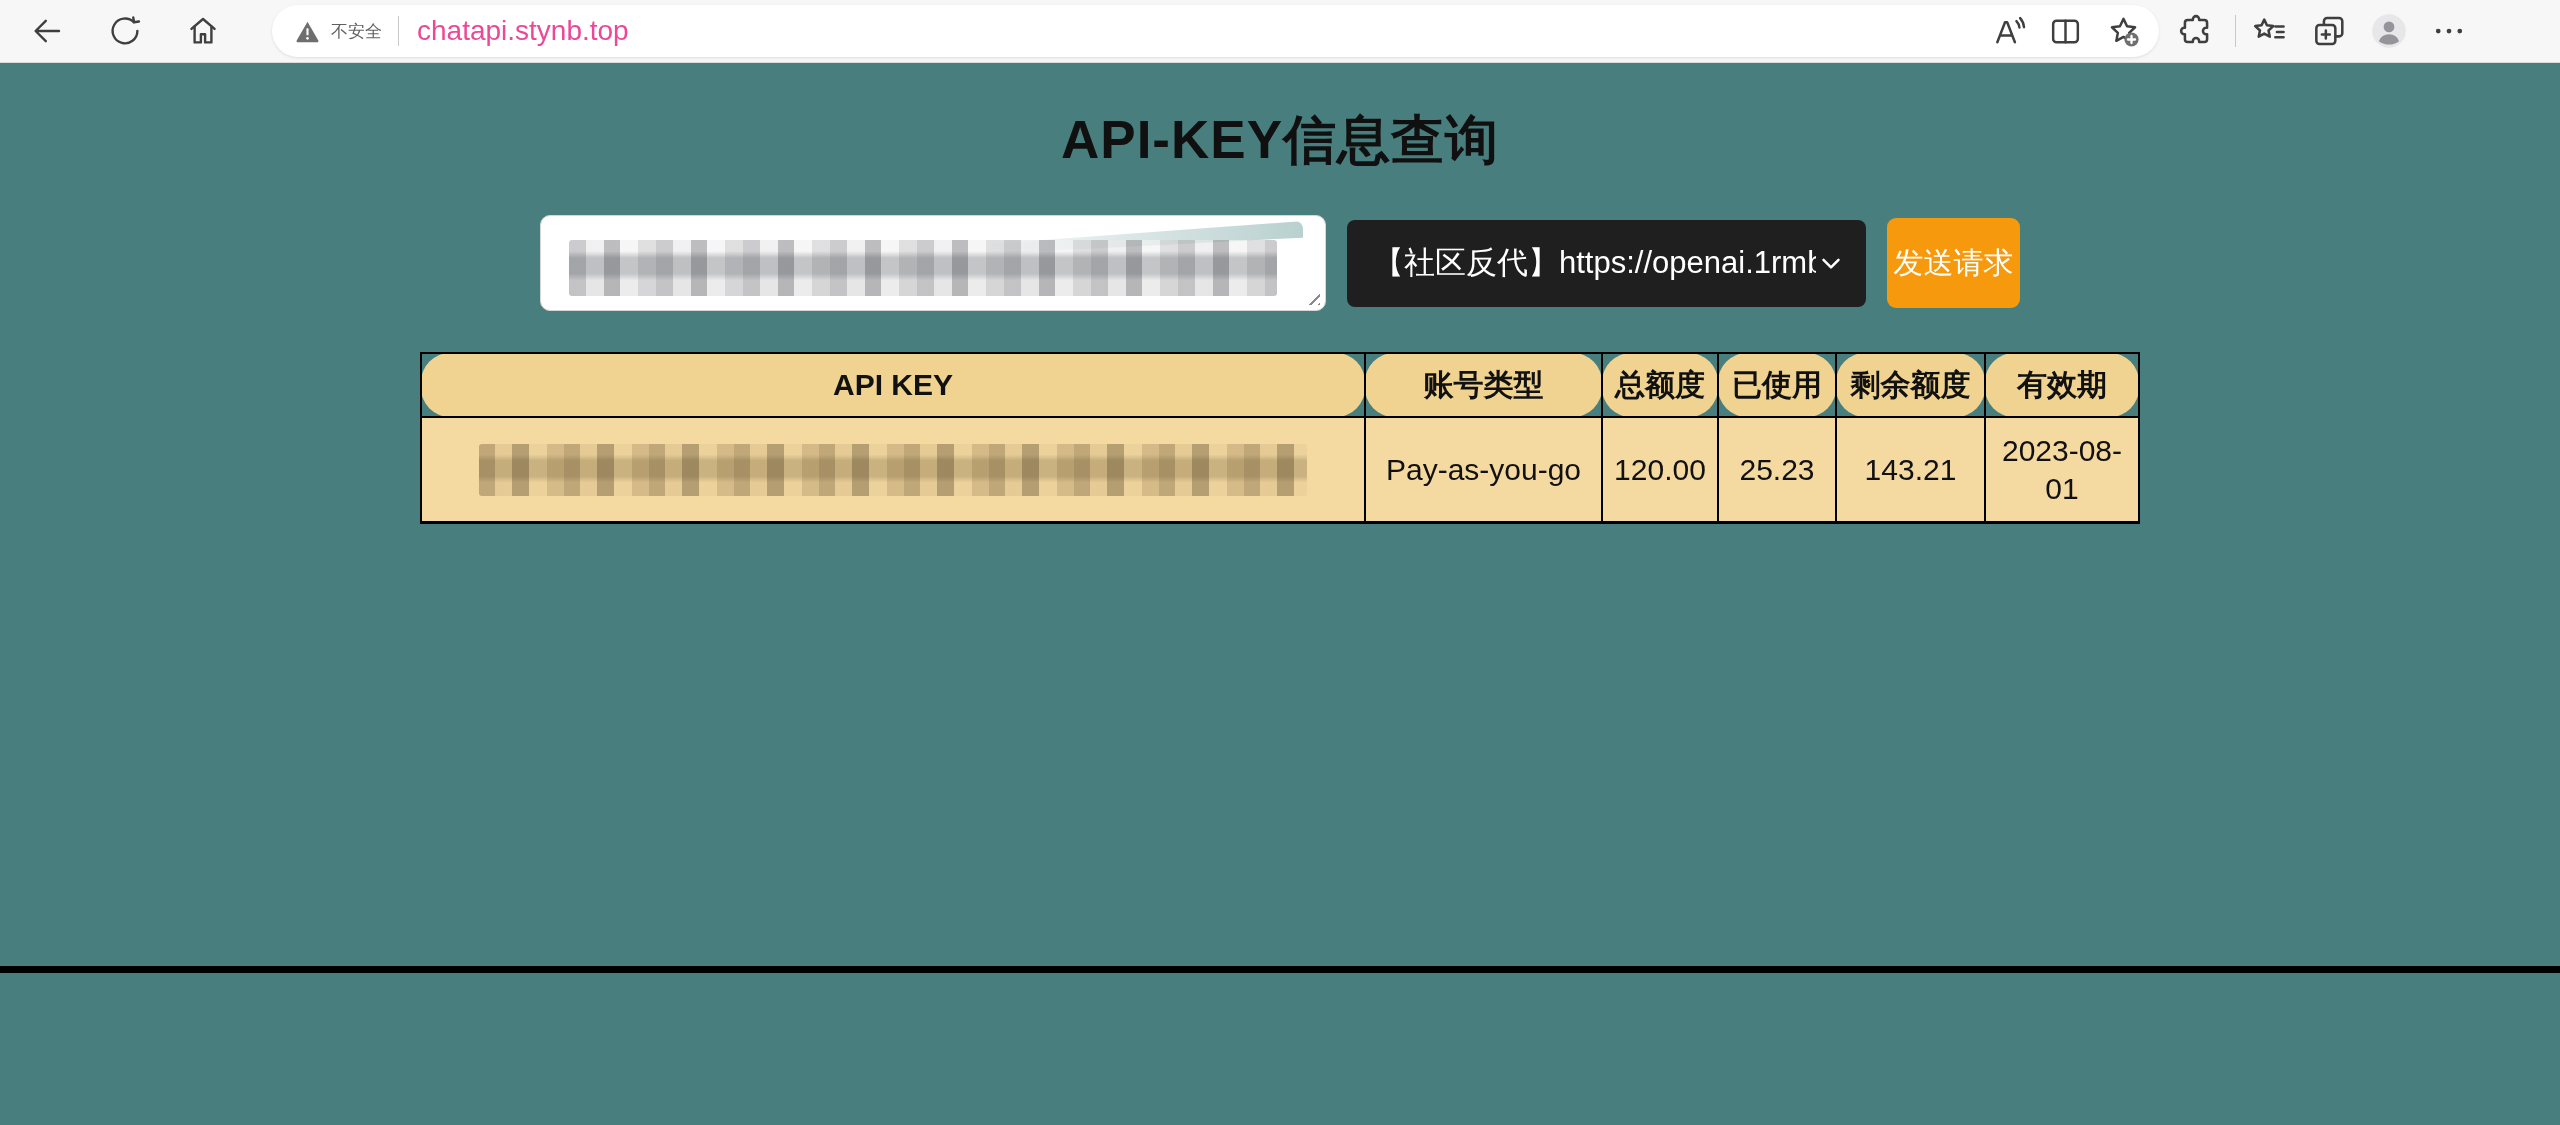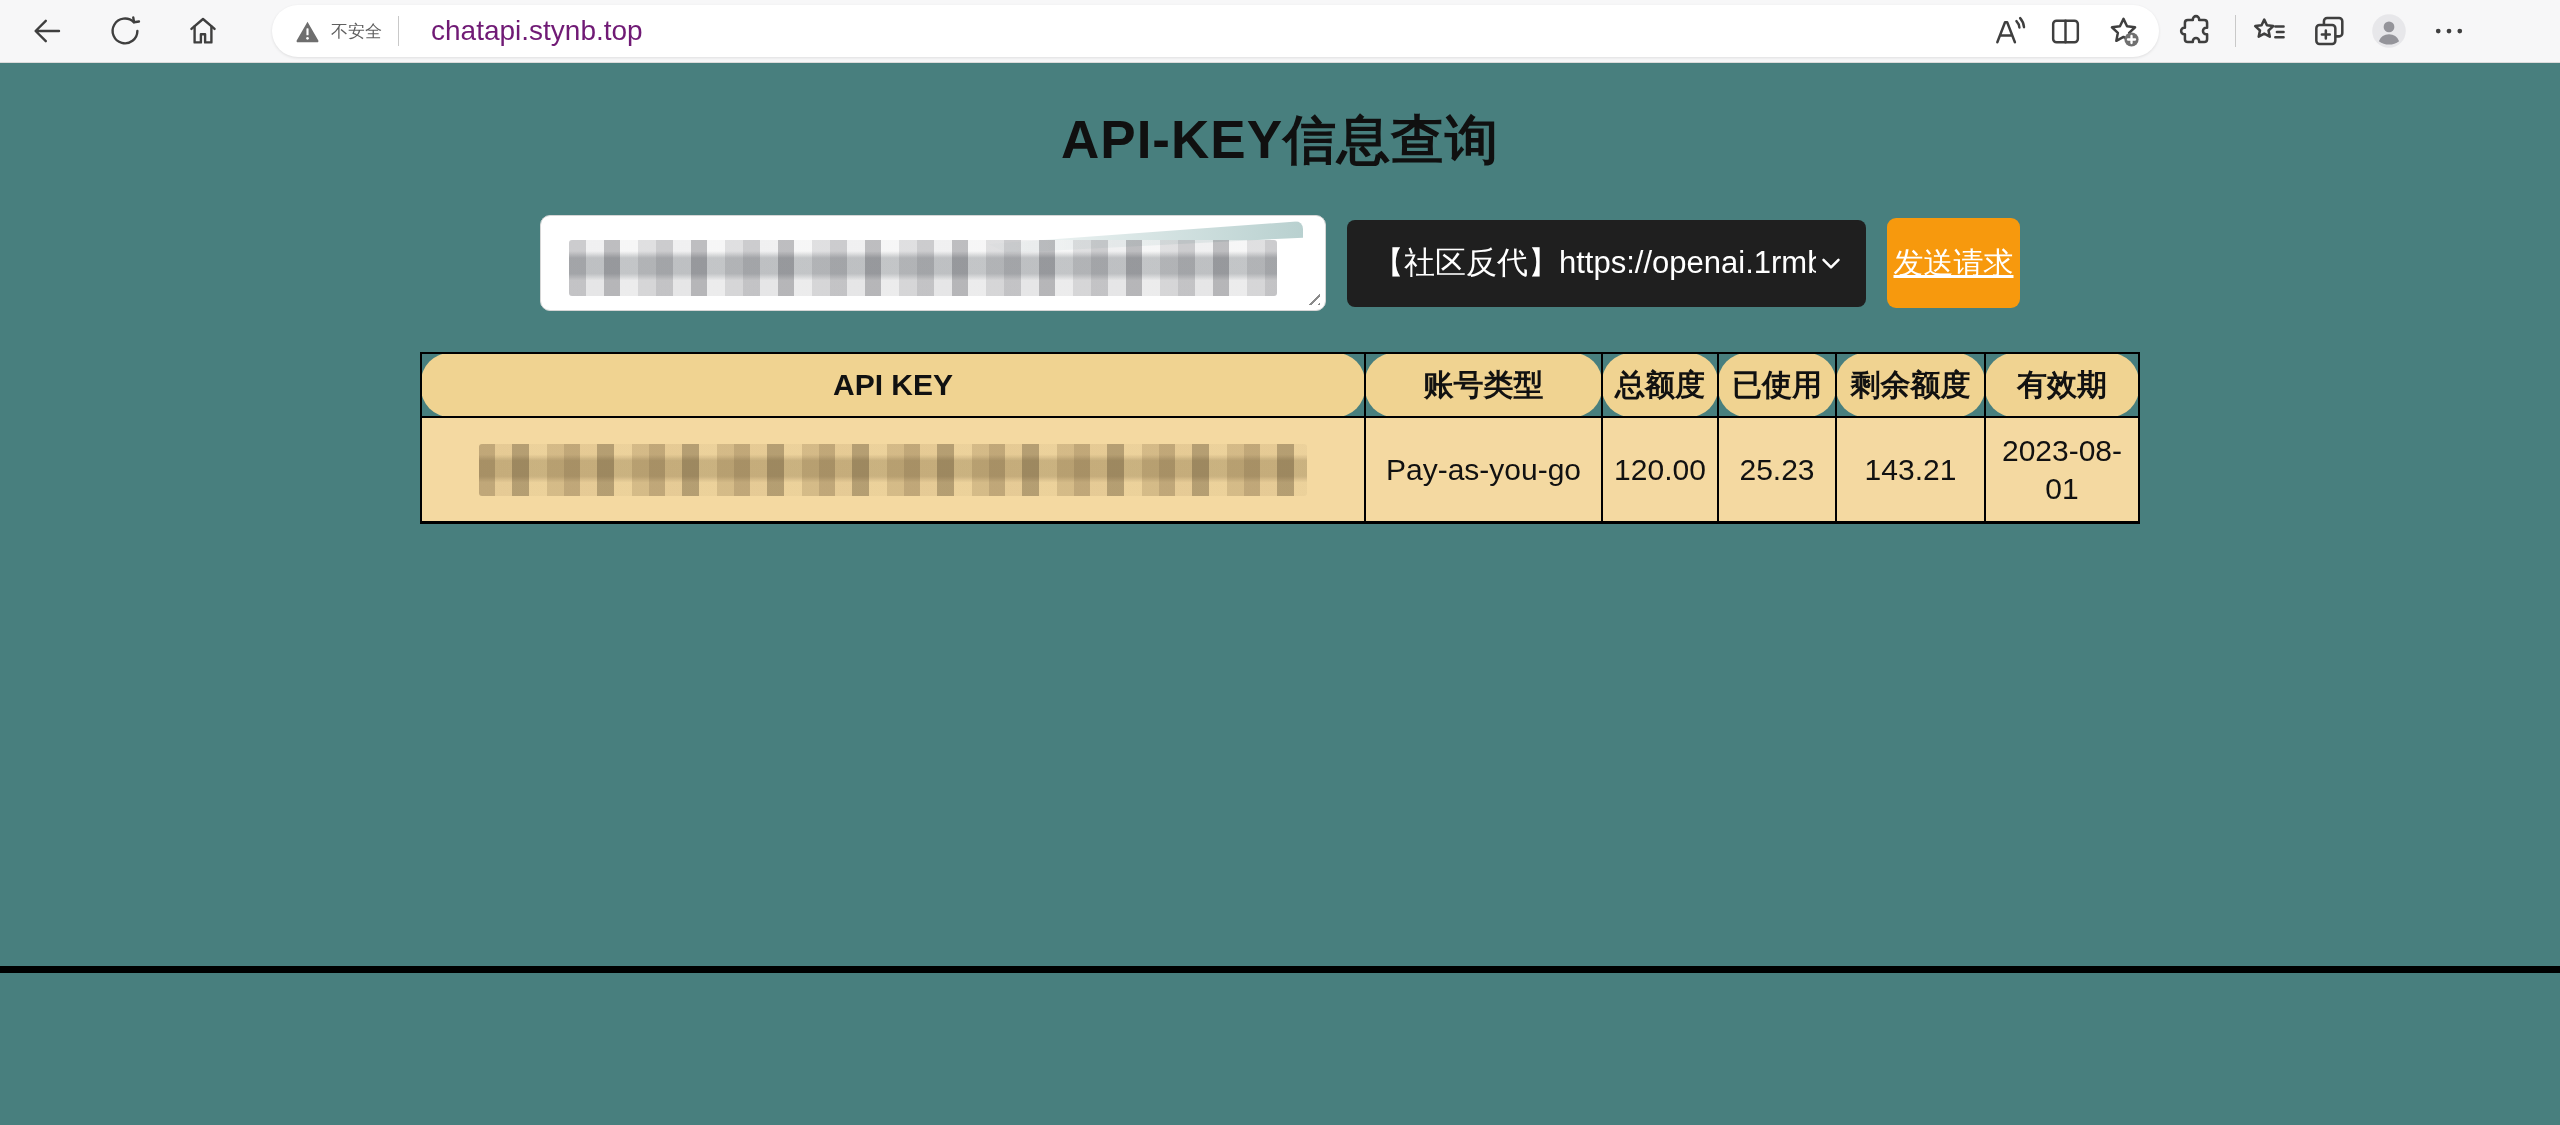--- a/index.html
+++ b/index.html
@@ -22,21 +22,21 @@
   .icon-stroke{stroke:#3F3F3F;stroke-width:1.6;fill:none;stroke-linecap:round;stroke-linejoin:round;}
   .urlbar{
     width:1887px;height:52px;flex:0 0 auto;margin-left:18px;
     background:#FFFFFF;border-radius:26px;
     display:flex;align-items:center;padding:0 14px 0 22px;box-sizing:border-box;
     box-shadow:0 1px 3px rgba(0,0,0,.10);cursor:text;
   }
   .sec-icon{width:27px;height:27px;flex:0 0 auto;}
   .sec-label{font-size:17px;color:#5F5F5F;margin:0 16px 0 10px;white-space:nowrap;}
   .url-sep{width:1px;height:30px;background:#C9C9C9;flex:0 0 auto;}
-  .url-text{font-size:28px;color:#701a75;margin-left:32px;white-space:nowrap;}
+  .url-text{font-size:28px;color:#ec4899;margin-left:18px;white-space:nowrap;}
   .urlbar .spacer{flex:1;}
   .pill-btn{width:44px;height:44px;display:flex;align-items:center;justify-content:center;margin-left:14px;cursor:pointer;}
   .pill-btn svg{width:37px;height:37px;}
   .tb-right{display:flex;align-items:center;margin-left:14px;}
   .tb-btn{width:46px;height:46px;display:flex;align-items:center;justify-content:center;margin-right:14px;cursor:pointer;}
   .tb-btn svg{width:38px;height:38px;}
   .tb-sep{width:1px;height:32px;background:#C9C9C9;margin:0 10px 0 2px;}
   
   .page{position:relative;height:910px;}
   .page-title{
@@ -69,21 +69,20 @@
   .select-box{
     width:519px;height:87px;background:#1F1F1F;border-radius:8px;color:#FFFFFF;
     display:flex;align-items:center;padding:0 20px 0 26px;box-sizing:border-box;cursor:pointer;
   }
   .select-box .sel-label{flex:1;font-size:31px;white-space:nowrap;overflow:hidden;}
   .select-box svg{width:30px;height:30px;flex:0 0 auto;}
   .submit-btn{
     width:133px;height:90px;background:#F7990D;border:none;border-radius:9px;
     color:#FFFFFF;font-size:30px;line-height:1.15;padding:0 2px;cursor:pointer;
     font-family:"Liberation Sans", sans-serif;
-    text-decoration:underline;
   }
   
   .info-table{
     margin:41px auto 0;border-collapse:collapse;table-layout:fixed;width:1718px;
     border:2px solid #000;border-bottom-width:3px;
   }
   .info-table th,.info-table td{
     border:2px solid #000;text-align:center;vertical-align:middle;
     color:#111;padding:0 6px;overflow:hidden;
   }

